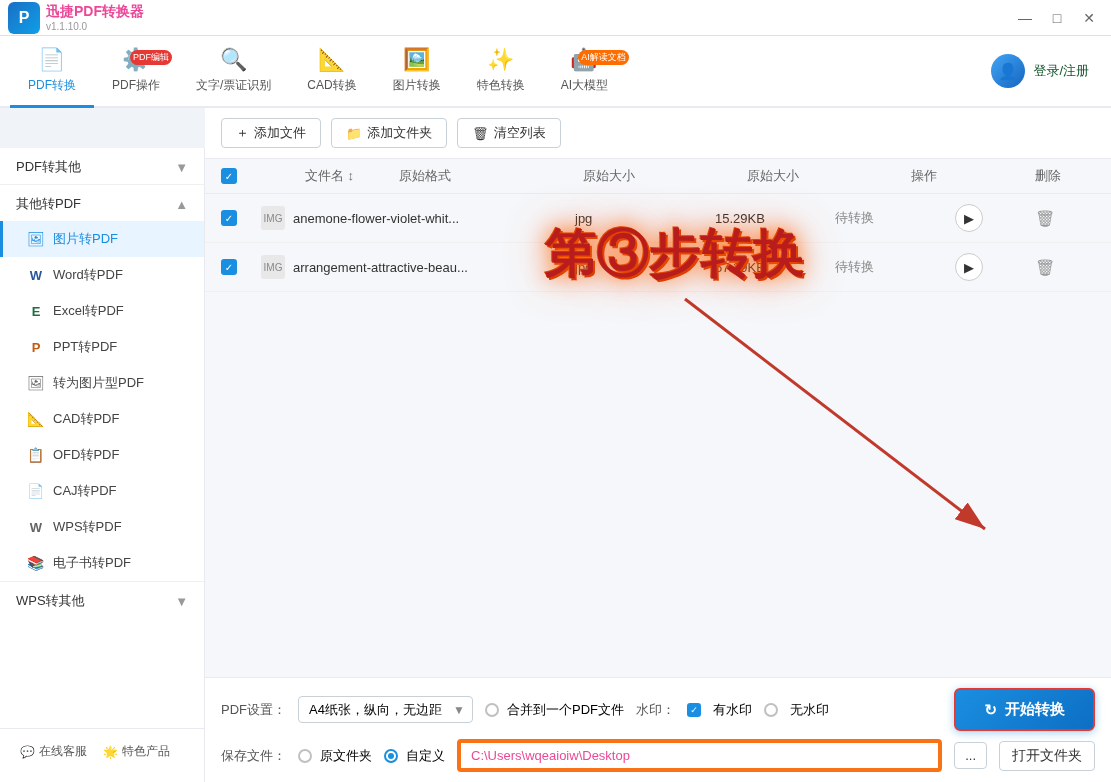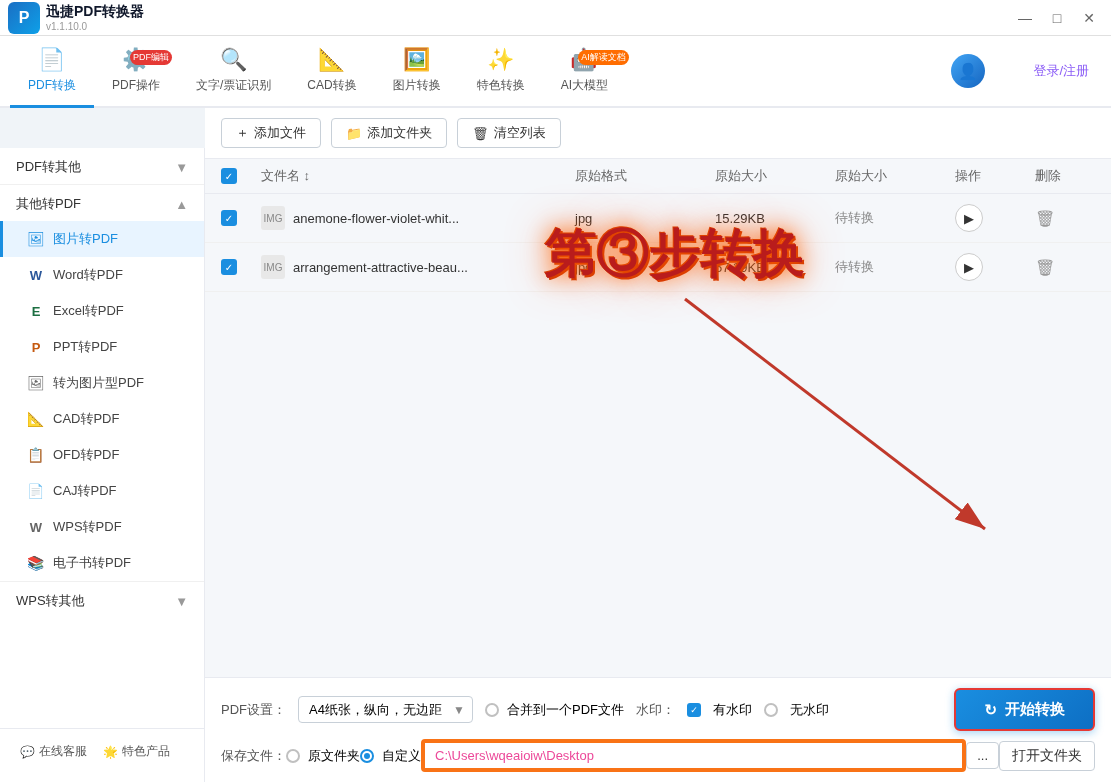--- a/index.html
+++ b/index.html
@@ -20,21 +20,21 @@
       align-items: center;
       gap: 6px;
     }
     .logo-icon {
       width: 32px; height: 32px;
       background: linear-gradient(135deg, #1a6fc4, #0ea0e8);
       border-radius: 6px;
       display: flex; align-items: center; justify-content: center;
       color: white; font-weight: bold; font-size: 16px;
     }
-    .logo-text { font-size: 14px; font-weight: bold; color: #0f172a; }
+    .logo-text { font-size: 14px; font-weight: bold; color: #ec4899; }
     .logo-version { font-size: 10px; color: #999; }
     .titlebar-controls {
       position: absolute; right: 8px; top: 0; height: 36px;
       display: flex; align-items: center; gap: 4px;
     }
     .titlebar-btn {
       width: 28px; height: 24px;
       display: flex; align-items: center; justify-content: center;
       cursor: pointer; border-radius: 4px;
       font-size: 14px; color: #666;
@@ -67,21 +67,21 @@
     .nav-spacer { flex: 1; }
     .nav-user {
       display: flex; align-items: center; gap: 8px; padding: 0 12px; cursor: pointer;
     }
     .nav-avatar {
       width: 34px; height: 34px; border-radius: 50%;
       background: linear-gradient(135deg, #42a5f5, #1565c0);
       display: flex; align-items: center; justify-content: center;
       color: white; font-size: 16px;
     }
-    .nav-login { font-size: 13px; color: #8b5cf6; margin-left: 40px; }
+    .nav-login { font-size: 13px; color: #14532d; }
 
     
     .main-layout { display: flex; height: calc(782px - 36px - 72px); }
 
     
     .sidebar {
       width: 205px; min-width: 205px;
       background: #fff;
       border-right: 1px solid #e8eaf0;
       display: flex; flex-direction: column;
@@ -129,21 +129,21 @@
       padding: 5px 14px; border-radius: 4px;
       border: 1px solid #c8d0d8; background: #fff;
       cursor: pointer; font-size: 13px; color: #333;
     }
     .filelist-header {
       display: grid;
       grid-template-columns: 40px 1fr 140px 120px 120px 80px 60px;
       padding: 8px 16px;
       background: #f5f7fa;
       border-bottom: 1px solid #e8eaf0;
-      font-size: 13px; color: #666;
+      font-size: 13px; color: #666; gap: 44px;
     }
     .filelist-header div { display: flex; align-items: center; gap: 4px; }
     .filelist-row {
       display: grid;
       grid-template-columns: 40px 1fr 140px 120px 120px 80px 60px;
       padding: 10px 16px;
       border-bottom: 1px solid #f0f0f0;
       align-items: center; font-size: 13px; color: #333;
     }
     .checkbox {
@@ -202,21 +202,21 @@
       width: 14px; height: 14px; border-radius: 50%;
       border: 2px solid #c0c0c0; display: flex; align-items: center; justify-content: center;
     }
     .radio-dot.checked { border-color: #1a8ee0; }
     .radio-dot.checked::after { content: ''; width: 6px; height: 6px; border-radius: 50%; background: #1a8ee0; }
     .watermark-check {
       width: 14px; height: 14px; border-radius: 3px;
       background: #1a8ee0; display: flex; align-items: center; justify-content: center;
     }
     .watermark-check::after { content: '✓'; color: white; font-size: 9px; }
-    .save-row { display: flex; align-items: center; }
+    .save-row { display: flex; align-items: center; gap: 12px; }
     .path-input {
       flex: 1; padding: 5px 10px; border: 4px solid #f97316; border-radius: 4px;
       font-size: 13px; color: #ec4899; background: #fff;
     }
     .browse-btn {
       padding: 5px 10px; border: 1px solid #c8d0d8; border-radius: 4px;
       background: #fff; cursor: pointer; font-size: 13px; color: #333;
     }
     .open-folder-btn {
       padding: 5px 12px; border: 1px solid #c8d0d8; border-radius: 4px;

